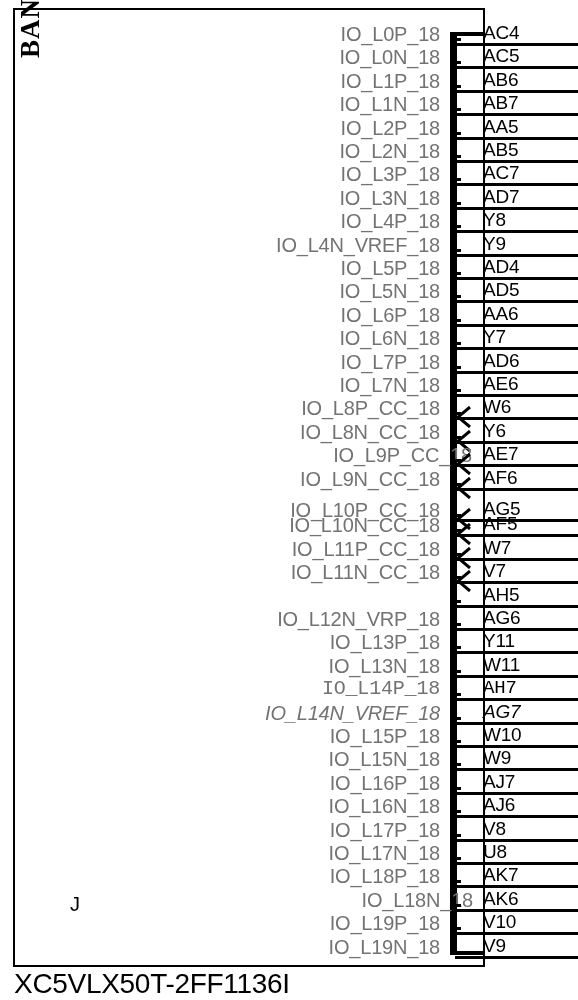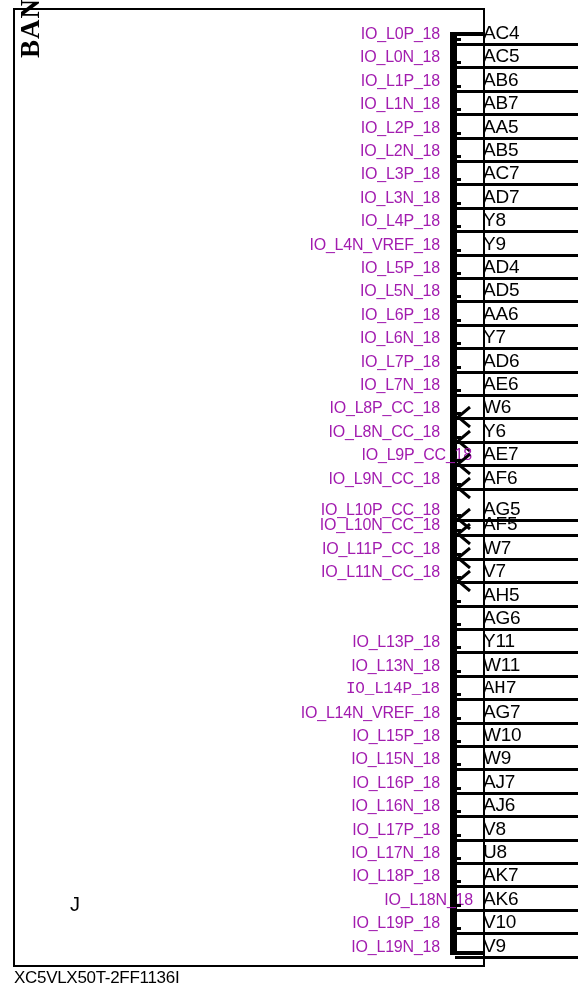--- a/index.html
+++ b/index.html
@@ -95,23 +95,23 @@
     width: 578px;
     height: 24px;
   }
 
   .pin-name {
     position: absolute;
     right: 138px;            
     top: 0;
     height: 24px;
     line-height: 24px;
-    font-size: 16px;
+    font-size: 20px;
     letter-spacing: -0.2px;
-    color: #a21caf;
+    color: #737373;
     white-space: nowrap;
     text-align: right;
   }
 
   
   .pin-wire {
     position: absolute;
     left: 455px;
     top: 21px;
     width: 123px;
@@ -150,21 +150,21 @@
     width: 14px;
     height: 22px;
   }
   .cc-marker svg { display: block; }
 
   
   #part-number {
     position: absolute;
     left: 14px;
     top: 968px;
-    font-size: 17px;
+    font-size: 28px;
     letter-spacing: -0.3px;
     color: #000;
     white-space: nowrap;
   }
 </style>
 </head>
 <body>
 
 <div id="sheet">
 
@@ -362,20 +362,21 @@
           </svg>
         </div>
         <div class="pin-number">V7</div>
       </div>
       <div class="pin-row" style="top: 583.6px;">
         <div class="pin-stub"></div>
         <div class="pin-wire"></div>
         <div class="pin-number">AH5</div>
       </div>
       <div class="pin-row" style="top: 607px;">
+        <div class="pin-name">IO_L12N_VRP_18</div>
         <div class="pin-stub"></div>
         <div class="pin-wire"></div>
         <div class="pin-number">AG6</div>
       </div>
       <div class="pin-row" style="top: 630.4px;">
         <div class="pin-name">IO_L13P_18</div>
         <div class="pin-stub"></div>
         <div class="pin-wire"></div>
         <div class="pin-number">Y11</div>
       </div>
@@ -384,21 +385,21 @@
         <div class="pin-stub"></div>
         <div class="pin-wire"></div>
         <div class="pin-number">W11</div>
       </div>
       <div class="pin-row" style="top: 677.2px; font-family: Liberation Mono, monospace;">
         <div class="pin-name">IO_L14P_18</div>
         <div class="pin-stub"></div>
         <div class="pin-wire"></div>
         <div class="pin-number">AH7</div>
       </div>
-      <div class="pin-row" style="top: 700.6px;">
+      <div class="pin-row" style="top: 700.6px; font-style: italic;">
         <div class="pin-name">IO_L14N_VREF_18</div>
         <div class="pin-stub"></div>
         <div class="pin-wire"></div>
         <div class="pin-number">AG7</div>
       </div>
       <div class="pin-row" style="top: 724px;">
         <div class="pin-name">IO_L15P_18</div>
         <div class="pin-stub"></div>
         <div class="pin-wire"></div>
         <div class="pin-number">W10</div>

